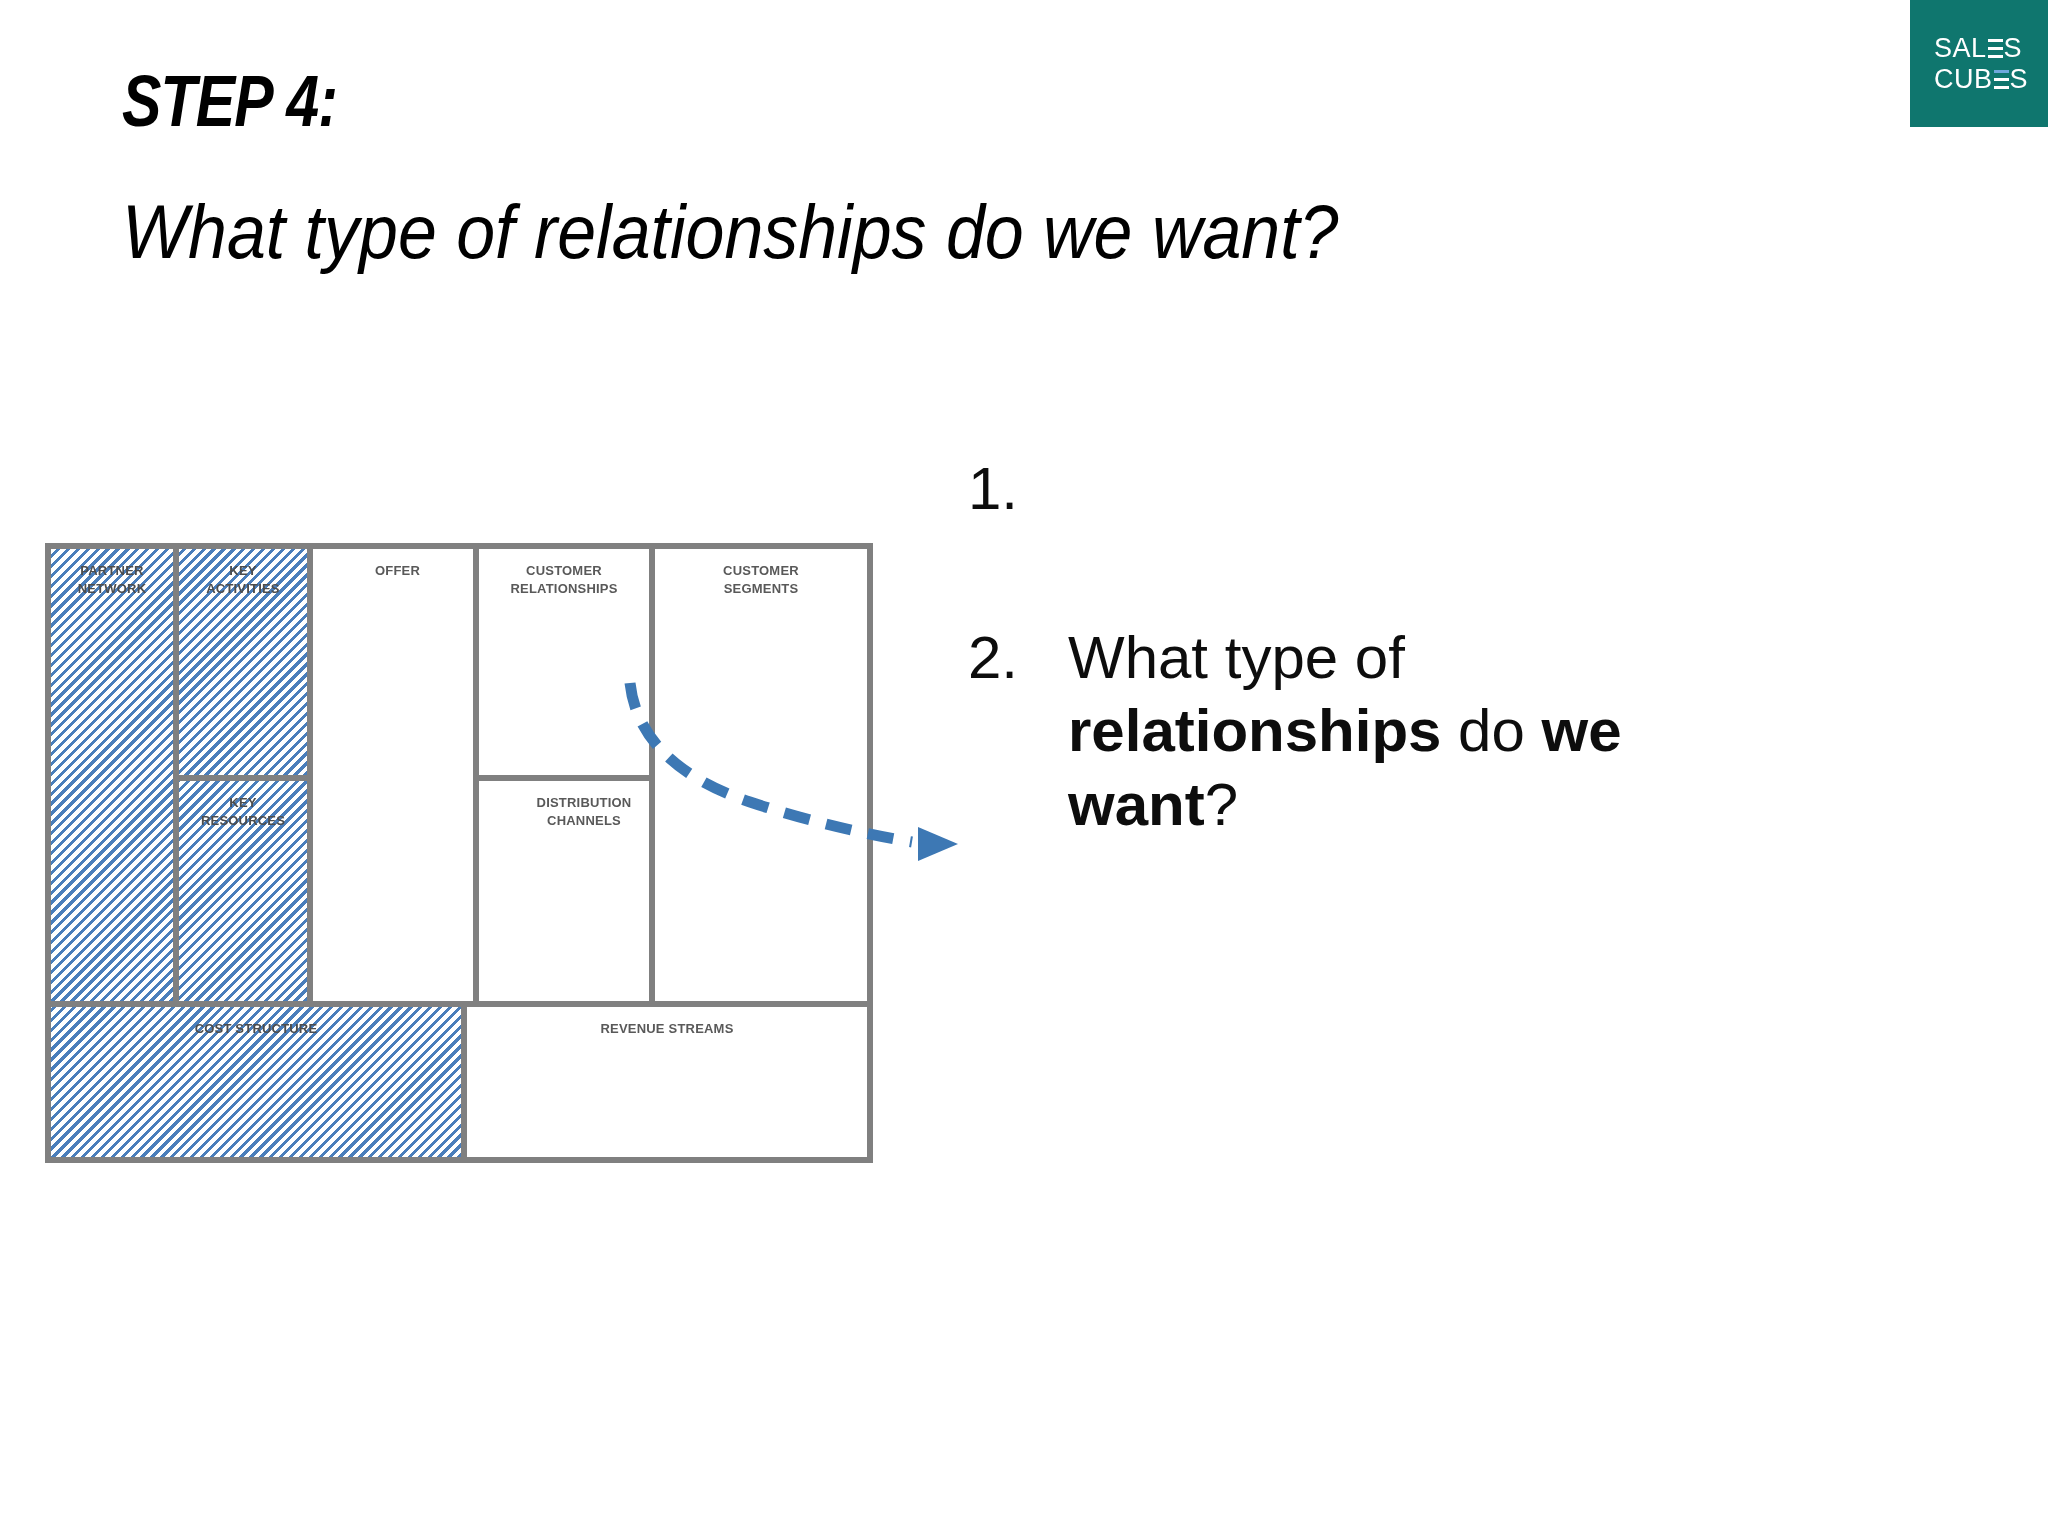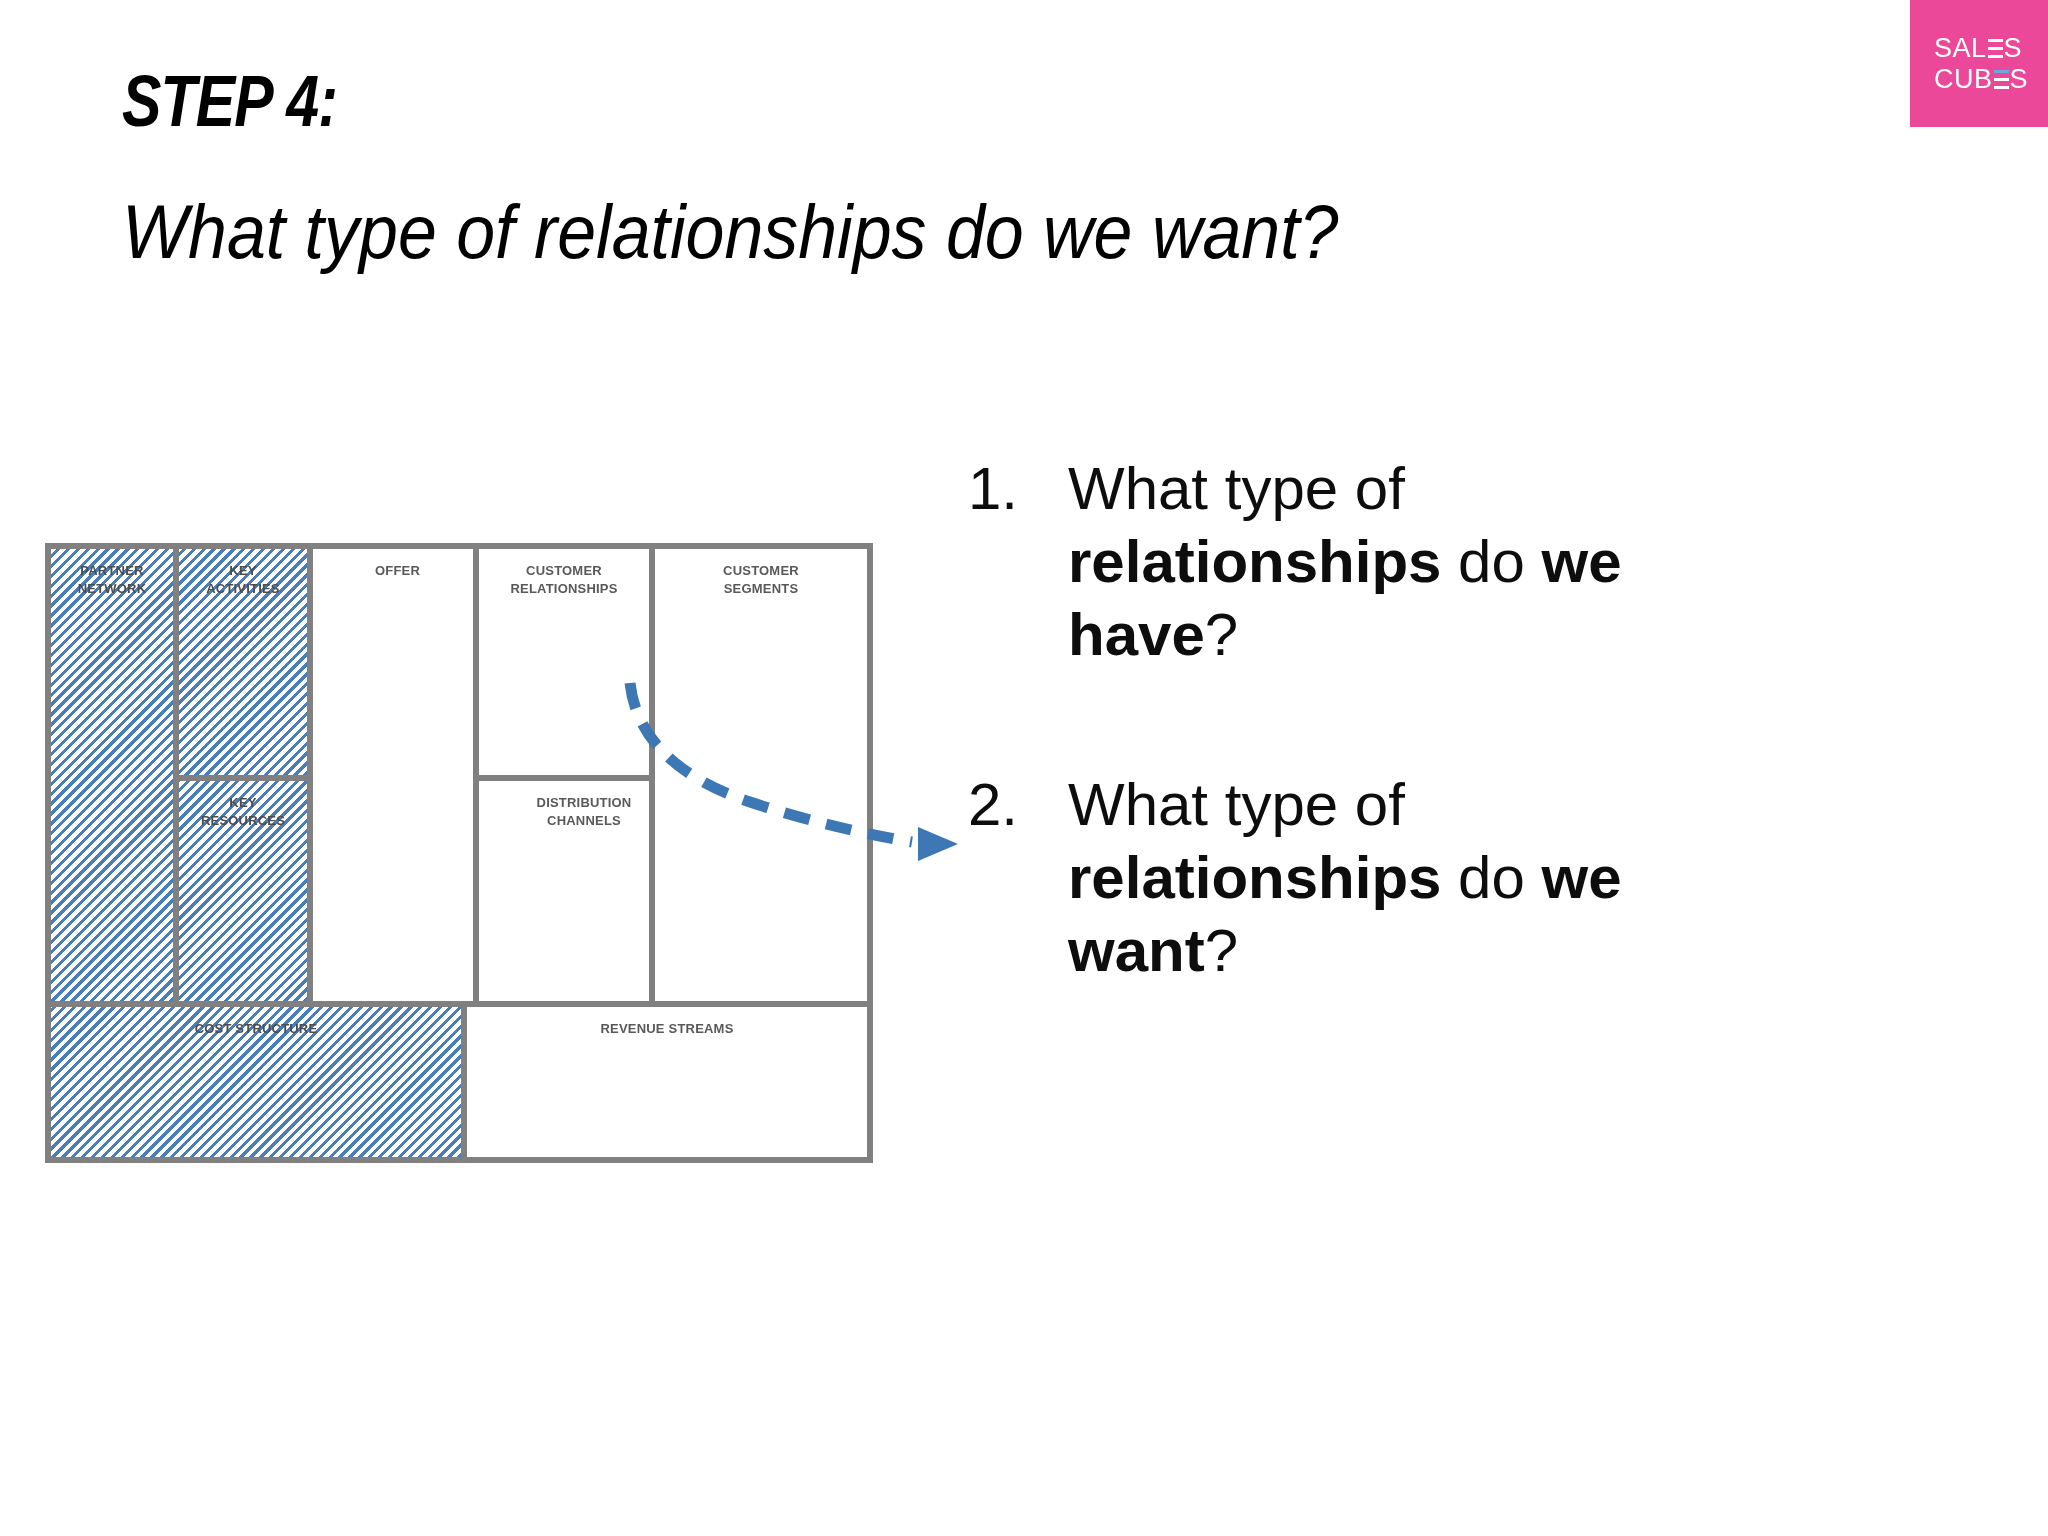--- a/index.html
+++ b/index.html
@@ -8,21 +8,21 @@
     background:#ffffff;
     font-family:"Liberation Sans", sans-serif;
     overflow:hidden;
     position:relative;
   }
 
   
   #logo-badge{
     position:absolute; top:0; right:0;
     width:138px; height:127px;
-    background:#ec4899;
+    background:#0f766e;
     display:flex; flex-direction:column;
     align-items:flex-start; justify-content:center;
     padding-left:24px; box-sizing:border-box;
   }
   .logo-line{
     display:flex; align-items:center;
     color:#ffffff;
     font-family:"Liberation Sans", sans-serif;
     font-weight:400;
     font-size:27px;
@@ -234,21 +234,20 @@
 
 <svg id="arrow-svg" viewBox="0 0 400 260">
   <path d="M 30 33 C 36 88, 78 128, 150 152 C 210 172, 270 185, 312 192" fill="none" stroke="#3d78b4" stroke-width="11" stroke-dasharray="26 17" stroke-linecap="butt"></path>
   <polygon points="318,177 358,194 318,211" fill="#3d78b4"></polygon>
 </svg>
 
 <div id="question-list">
 
   <div class="q-item">
     <span class="q-num">1.</span>
-    <span class="q-text"><span>What type of </span><b>relationships</b><span> do </span><b>we have</b><span>?</span></span>
   </div>
 
   <div class="q-item">
     <span class="q-num">2.</span>
     <span class="q-text"><span>What type of </span><b>relationships</b><span> do </span><b>we want</b><span>?</span></span>
   </div>
 
 </div>
 
 </body></html>

